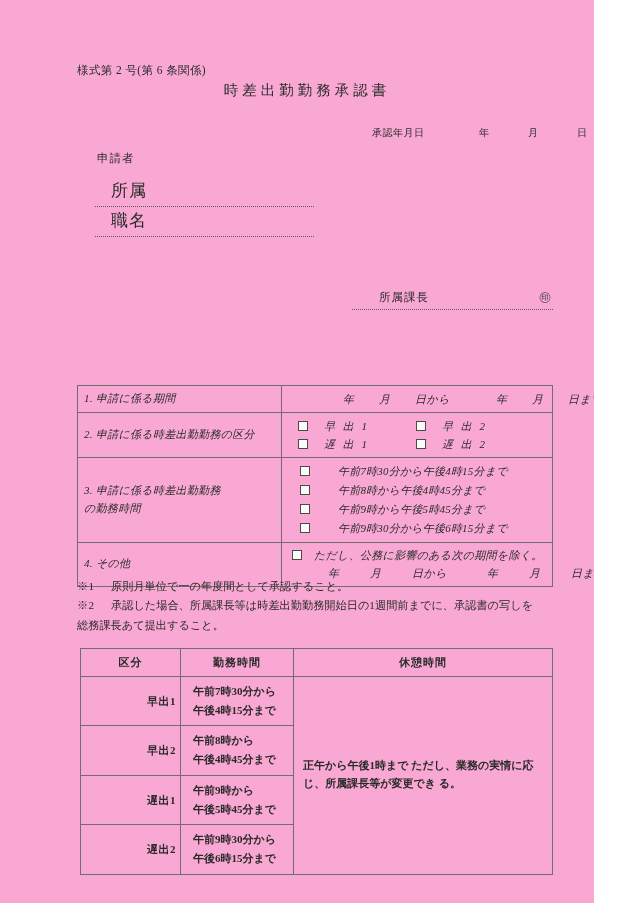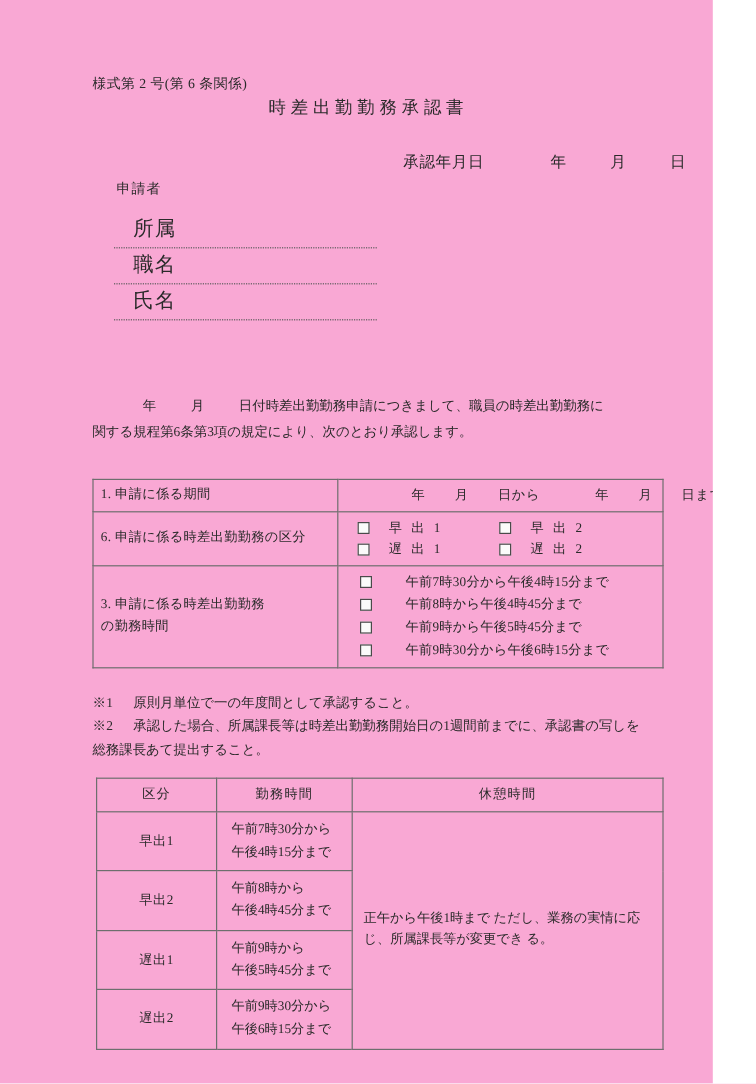--- a/index.html
+++ b/index.html
@@ -38,23 +38,23 @@
     text-align: center;
     font-size: 14.5px;
     letter-spacing: 4px;
     padding-left: 20px;
     white-space: nowrap;
   }
 
   
   .approval-date {
     position: absolute;
-    left: 336px;
+    left: 372px;
     top: 125px;
-    font-size: 13px;
+    font-size: 10px;
     white-space: nowrap;
     font-family: Liberation Serif, serif;
   }
   .approval-date .lbl { letter-spacing: 0.5px; }
   .approval-date .ymd { display: inline-block; margin-left: 52px; letter-spacing: 0.5px; }
   .approval-date .ymd .g { display: inline-block; width: 46px; }
   .approval-date .ymd .g:last-child { width: auto; }
 
   
   .applicant-head {
@@ -115,23 +115,24 @@
     line-height: 1.85;
   }
   .body-par .indent { display: inline-block; width: 42px; }
   .body-par .g { display: inline-block; width: 40px; }
 
   
   table { border-collapse: collapse; }
   #main-table {
     position: absolute;
     left: 77px;
-    top: 399px;
+    top: 385px;
     width: 476px;
     table-layout: fixed;
+    font-style: italic;
   }
   #main-table td {
     border: 1px solid #6e6e6e;
     font-size: 11px;
     vertical-align: middle;
     padding: 4px 6px;
   }
   #main-table td.lab {
     width: 191px;
     letter-spacing: 0.3px;
@@ -184,27 +185,27 @@
   #shift-table {
     position: absolute;
     left: 80px;
     top: 648px;
     width: 473px;
     table-layout: fixed;
   }
   #shift-table th, #shift-table td {
     border: 1px solid #6e6e6e;
     font-size: 11px;
-    font-weight: normal;
+    font-weight: bold;
     padding: 5px 4px;
   }
   #shift-table th { text-align: center; letter-spacing: 1px; }
   #shift-table .c-kubun { width: 91px; text-align: center; }
   #shift-table .c-time  { width: 104px; }
-  #shift-table td.kubun { text-align: center; letter-spacing: 0.5px; }
+  #shift-table td.kubun { text-align: right; letter-spacing: 0.5px; }
   #shift-table td.time  { padding-left: 12px; line-height: 1.75; }
   #shift-table td.rest  {
     vertical-align: middle;
     padding-left: 9px;
     line-height: 1.6;
   }
   #shift-table td.time .ln { display: block; white-space: nowrap; }
 </style>
 </head>
 <body>
@@ -226,43 +227,42 @@
   <div class="applicant-head">申請者</div>
 
   <div class="field" id="field-shozoku">
     <div class="fname">所属</div>
     <div class="fline"></div>
   </div>
   <div class="field" id="field-shokumei">
     <div class="fname">職名</div>
     <div class="fline"></div>
   </div>
-  <div class="field" id="field-shimei">
-    <div class="fname">氏名</div>
+
+  <div class="chief">
+    <div class="chief-row">
+      <span>所属課長</span>
+      <span class="seal">㊞</span>
+    </div>
     <div class="fline"></div>
   </div>
 
-
-  <div class="body-par">
-    <span class="indent"></span><span class="g">年</span><span class="g">月</span><span>日付時差出勤勤務申請につきまして、職員の時差出勤勤務に</span><br>
-    <span>関する規程第6条第3項の規定により、次のとおり承認します。</span>
-  </div>
 
   <table id="main-table">
     <tbody>
       <tr>
         <td class="lab">1. 申請に係る期間</td>
         <td>
           <div class="period-line">
             <span class="g">年</span><span class="g">月</span><span>日から</span><span class="gap"></span><span class="g">年</span><span class="g">月</span><span>日まで</span>
           </div>
         </td>
       </tr>
       <tr>
-        <td class="lab">6. 申請に係る時差出勤勤務の区分</td>
+        <td class="lab">2. 申請に係る時差出勤勤務の区分</td>
         <td>
           <div class="cb-grid">
             <div class="cb-row">
               <span class="cb-item">
                 <span class="cb"></span>
                 <span class="txt">早 出 1</span>
               </span>
               <span class="cb-item">
                 <span class="cb"></span>
                 <span class="txt">早 出 2</span>
@@ -300,20 +300,34 @@
               <span class="cb"></span>
               <span class="txt">午前9時から午後5時45分まで</span>
             </div>
             <div class="opt-row">
               <span class="cb"></span>
               <span class="txt">午前9時30分から午後6時15分まで</span>
             </div>
           </div>
         </td>
       </tr>
+      <tr>
+        <td class="lab">4. その他</td>
+        <td>
+          <div class="other-wrap">
+            <div class="other-top">
+              <span class="cb"></span>
+              <span class="txt">ただし、公務に影響のある次の期間を除く。</span>
+            </div>
+            <div class="other-dates">
+              <span class="g">年</span><span class="g">月</span><span>日から</span><span class="gap"></span><span class="g">年</span><span class="g">月</span><span>日まで</span>
+            </div>
+          </div>
+        </td>
+      </tr>
     </tbody>
   </table>
 
   <div class="notes">
     <div class="note">
       <span class="mark">※1</span>
       <span class="body">原則月単位で一の年度間として承認すること。</span>
     </div>
     <div class="note">
       <span class="mark">※2</span>

